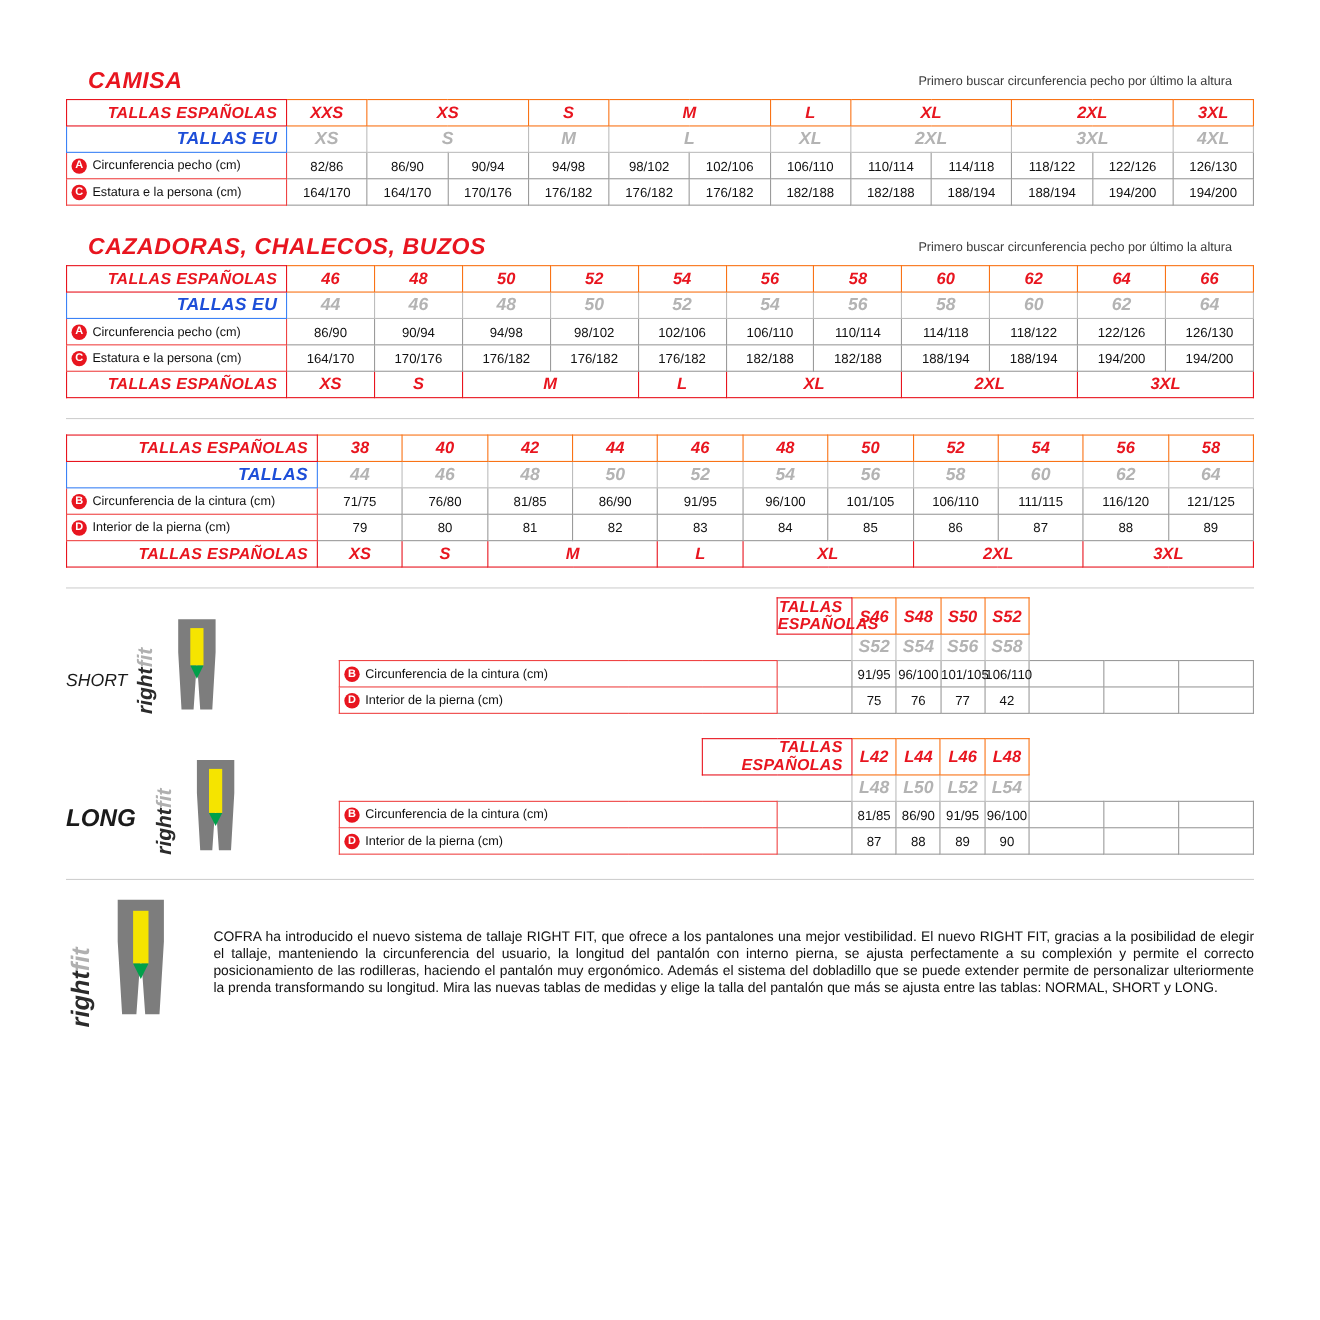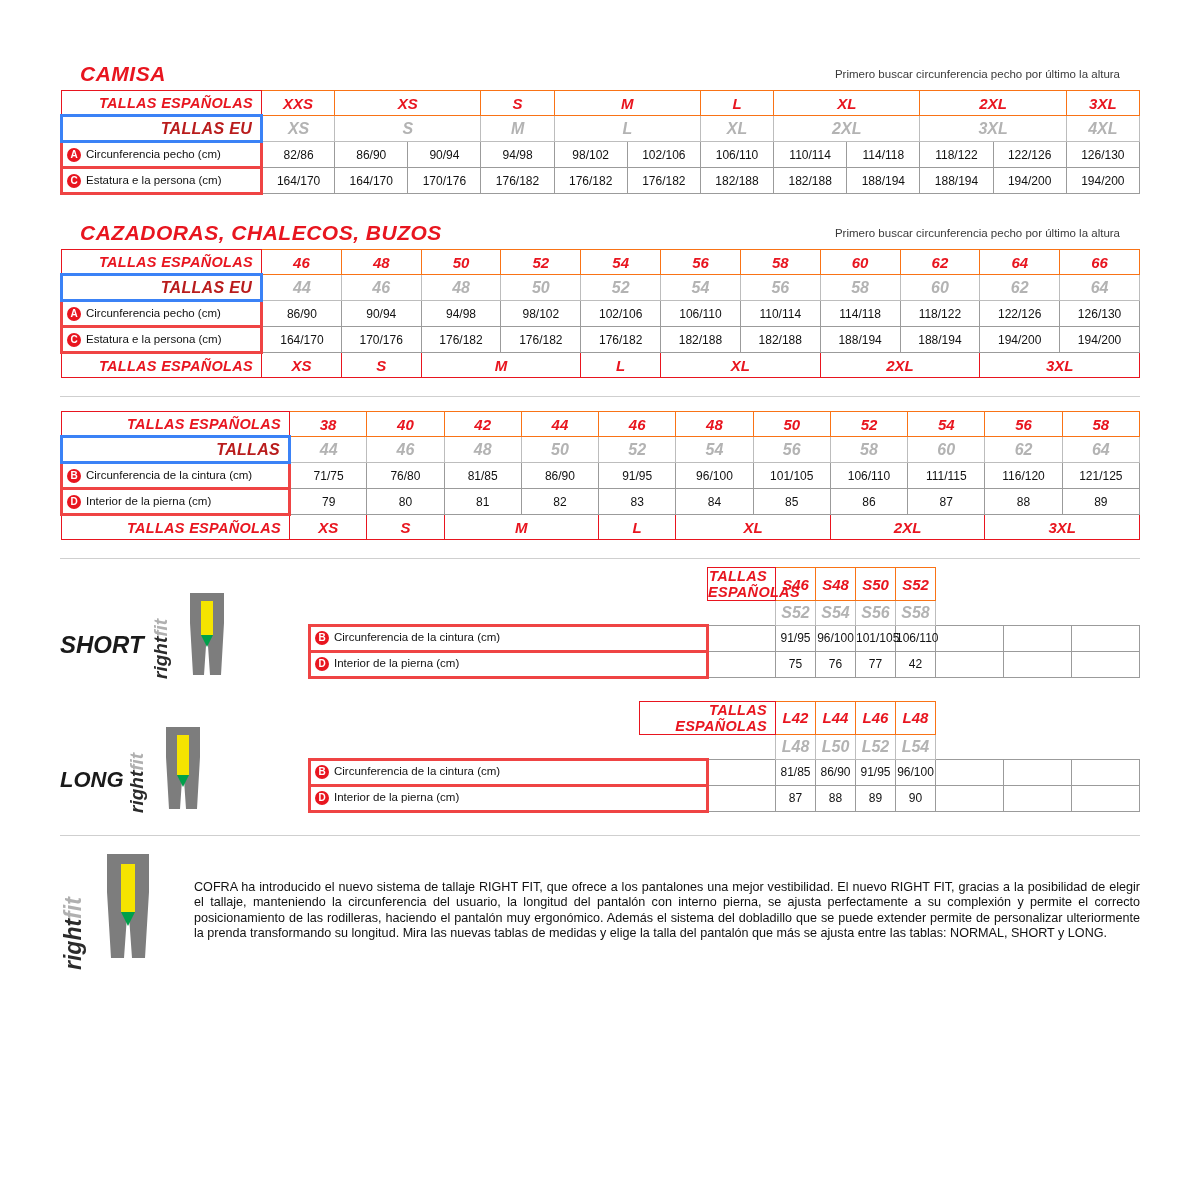--- a/index.html
+++ b/index.html
@@ -5,25 +5,25 @@
   html,body{margin:0;padding:0;background:#ffffff;}
   body{width:1200px;height:1200px;font-family:"Liberation Sans",sans-serif;color:#000;}
   .page{position:relative;width:1200px;height:1200px;box-sizing:border-box;padding:0;}
   .section{margin:0 60px;}
   .sec-title{color:#e8151f;font-weight:bold;font-style:italic;font-size:21px;letter-spacing:.5px;}
   .hint{color:#3a3a3a;font-size:11.5px;}
   .title-row{display:flex;align-items:center;justify-content:space-between;padding:0 20px 4px 20px;}
   table{border-collapse:collapse;width:100%;table-layout:fixed;font-size:12px;}
   td,th{border:1px solid #e8151f;padding:0;height:23px;text-align:center;vertical-align:middle;font-weight:normal;}
   .lbl{border:1px solid #e8151f;color:#e8151f;font-weight:bold;font-style:italic;font-size:14.5px;text-align:right;padding-right:8px;letter-spacing:.3px;}
-  .lbl-eu{border:3px solid #3b82f6;color:#b91c1c;font-weight:bold;font-style:italic;font-size:16px;text-align:right;padding-right:8px;letter-spacing:.3px;}
+  .lbl-eu{border:1px solid #3b82f6;color:#1d4ed8;font-weight:bold;font-style:italic;font-size:16px;text-align:right;padding-right:8px;letter-spacing:.3px;}
   .red-head{color:#e8151f;font-weight:bold;font-size:15px;font-style:italic;border:1px solid #f97316;}
   .grey-head{color:#b3b3b3;font-weight:bold;font-size:16px;font-style:italic;border:1px solid #bdbdbd;}
   .datacell{border:1px solid #9b9b9b;color:#111;font-size:12px;}
-  .rowlabel{border:3px solid #ef4444;text-align:left;padding-left:4px;font-size:11.5px;color:#111;white-space:nowrap;}
+  .rowlabel{border:1px solid #ef4444;text-align:left;padding-left:4px;font-size:11.5px;color:#111;white-space:nowrap;}
   .bullet{display:inline-block;width:14px;height:14px;border-radius:50%;background:#e8151f;color:#fff;font-weight:bold;font-size:10px;line-height:14px;text-align:center;margin-right:5px;vertical-align:middle;font-style:normal;}
   .span-head{color:#e8151f;font-weight:bold;font-size:15px;font-style:italic;border:1px solid #e8151f;}
   .divider{border-top:1px solid #cfcfcf;margin:18px 60px 0 60px;}
   .blank{border:1px solid #9b9b9b;}
   .nb{border:none;}
   .rf-logo{position:relative;width:96px;height:86px;}
   .rf-word{position:absolute;left:0;top:6px;transform:rotate(-90deg);transform-origin:left top;font-style:italic;font-weight:bold;font-size:19px;color:#2b2b2b;white-space:nowrap;}
   .rf-fit{color:#b0b0b0;}
   .pants{position:absolute;left:34px;top:0;width:46px;height:86px;}
   .footer{display:flex;gap:16px;margin:16px 60px 0 60px;align-items:flex-start;}
@@ -293,21 +293,21 @@
         <td class="span-head" colspan="2">3XL</td>
       </tr>
     </tbody>
       </table>
   </div>
 
   <div class="divider"></div>
 
   <div class="section" style="margin-top:8px;display:flex;align-items:flex-end;gap:8px;">
     <div style="flex:0 0 240px;display:flex;align-items:flex-end;gap:6px;padding-bottom:2px;">
-      <div style="font-style:italic;font-weight:bold;font-size:24px;color:#1a1a1a;padding-bottom:18px;">SHORT</div>
+      <div style="font-style:italic;font-weight:normal;font-size:16px;color:#1a1a1a;padding-bottom:18px;">SHORT</div>
       <div class="rf-logo">
         <div class="rf-word" style="top:88px;"><span>right</span><span class="rf-fit">fit</span></div>
         <svg class="pants" viewBox="0 0 46 86">
           <path d="M6 2 h34 v30 l-3 52 h-11 l-3 -44 l-3 44 h-11 l-3 -52 z" fill="#7d7d7d"></path>
           <rect x="17" y="10" width="12" height="34" fill="#f5e400"></rect>
           <path d="M17 44 h12 l-6 12 z" fill="#00a04a"></path>
         </svg>
       </div>
     </div>
     <div style="flex:1;">
@@ -373,21 +373,21 @@
           <td class="blank"></td>
           <td class="blank"></td>
           <td class="blank"></td>
         </tr>
       </tbody>
         </table>
     </div>
   </div>
 
   <div class="section" style="margin-top:22px;display:flex;align-items:flex-end;gap:8px;">
-    <div style="flex:0 0 240px;display:flex;align-items:flex-end;gap:2px;padding-bottom:2px;">
+    <div style="flex:0 0 240px;display:flex;align-items:flex-end;gap:15px;padding-bottom:2px;">
       <div style="font-style:italic;font-weight:bold;font-size:22px;color:#1a1a1a;padding-bottom:18px;">LONG</div>
       <div class="rf-logo">
         <div class="rf-word" style="top:88px;"><span>right</span><span class="rf-fit">fit</span></div>
         <svg class="pants" viewBox="0 0 46 86">
           <path d="M6 2 h34 v30 l-3 52 h-11 l-3 -44 l-3 44 h-11 l-3 -52 z" fill="#7d7d7d"></path>
           <rect x="17" y="10" width="12" height="40" fill="#f5e400"></rect>
           <path d="M17 50 h12 l-6 12 z" fill="#00a04a"></path>
         </svg>
       </div>
     </div>

